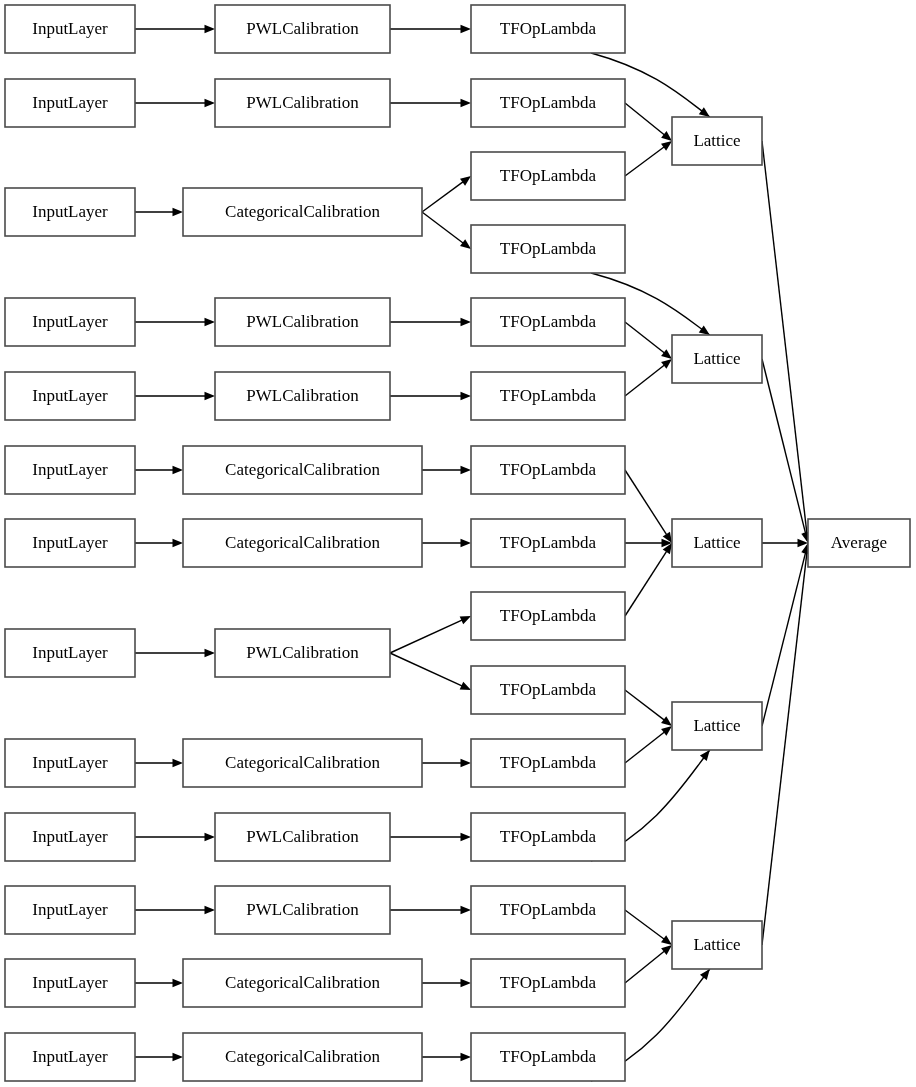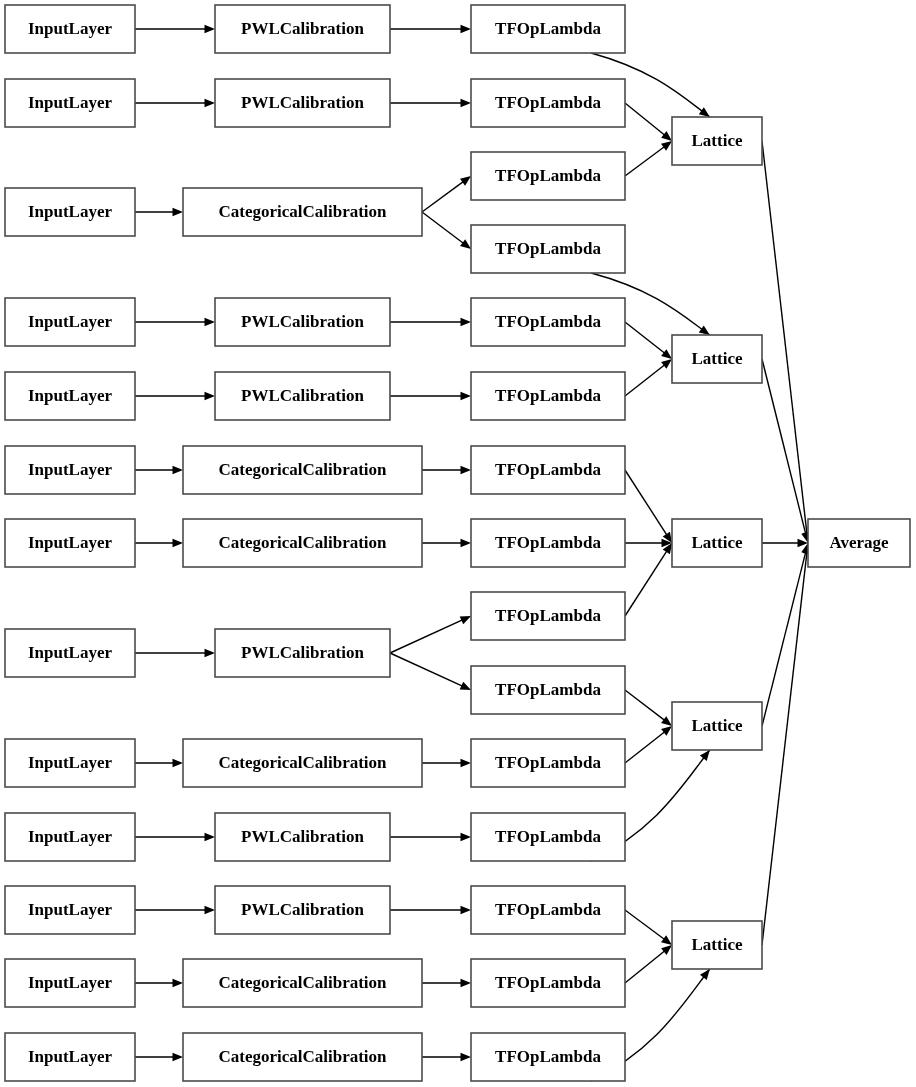--- a/index.html
+++ b/index.html
@@ -10,21 +10,20 @@
   body {
     width: 916px;
     height: 1087px;
     font-family: "Liberation Serif", "DejaVu Serif", serif;
     overflow: hidden;
   }
   #graph-root {
     position: relative;
     width: 829px;
     height: 1087px;
-    font-weight: bold;
   }
   svg#graph-svg {
     position: absolute;
     top: 0;
     left: 0;
     width: 916px;
     height: 1087px;
     display: block;
   }
   .node-box {

